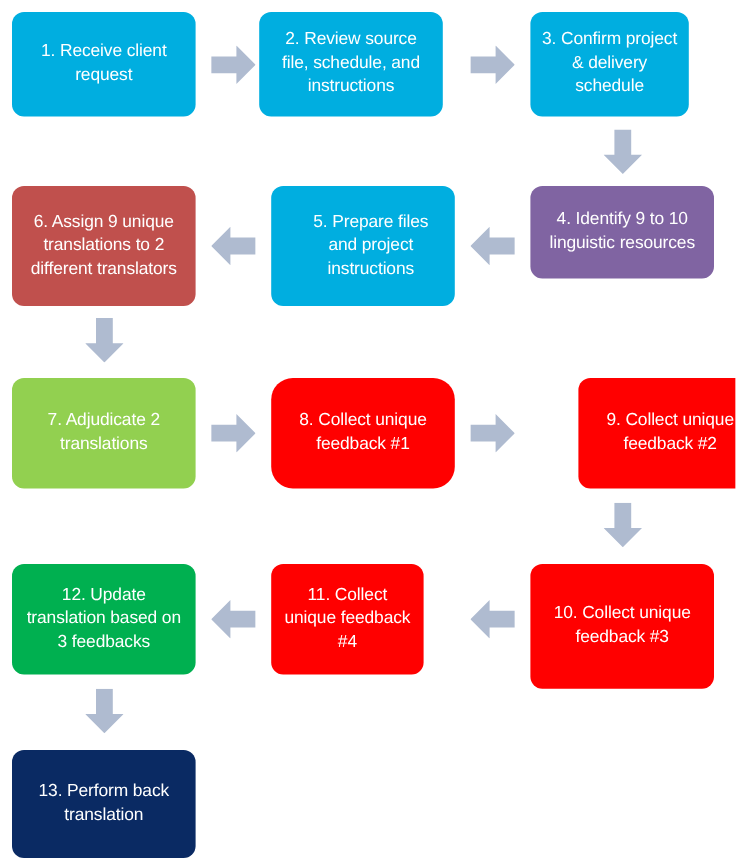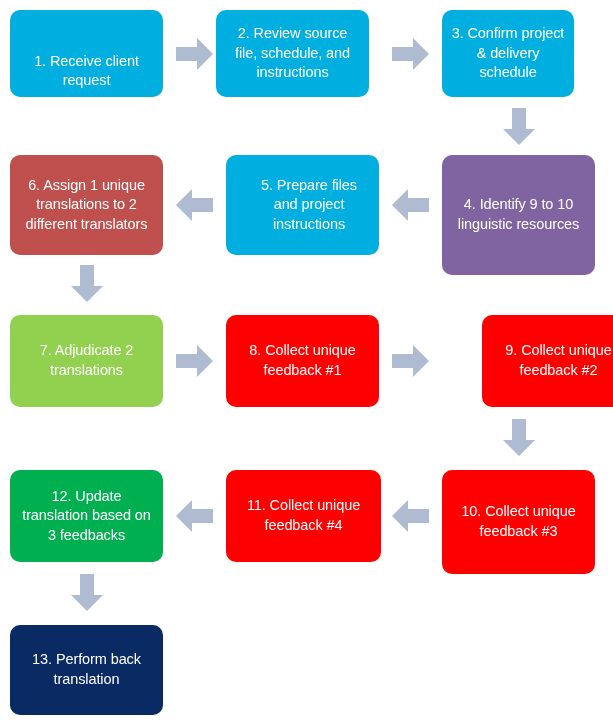--- a/index.html
+++ b/index.html
@@ -45,21 +45,21 @@
     display: block;
     width: 100%;
     height: 100%;
   }
 </style>
 </head>
 <body>
 
 <div id="canvas">
 
-  <div class="node" style="left:10px; top:10px; width:153px; height:87px; background:#00AEE0;align-items:flex-end;">
+  <div class="node" style="left:10px; top:10px; width:153px; height:87px; background:#00AEE0;">
     <span class="node-label">1. Receive client request</span>
   </div>
 
   <div class="arrow" style="left:176px; top:38px; width:37px; height:32px;">
     <svg viewBox="0 0 37 32" preserveAspectRatio="none" aria-hidden="true">
       <polygon points="0,9 21,9 21,0 37,16 21,32 21,23 0,23" fill="#AFBBD0"></polygon>
     </svg>
   </div>
 
   <div class="node" style="left:216px; top:10px; width:153px; height:87px; background:#00AEE0;">
@@ -76,60 +76,60 @@
     <span class="node-label">3. Confirm project &amp; delivery schedule</span>
   </div>
 
   <div class="arrow" style="left:503px; top:108px; width:32px; height:37px;">
     <svg viewBox="0 0 32 37" preserveAspectRatio="none" aria-hidden="true">
       <polygon points="9,0 23,0 23,21 32,21 16,37 0,21 9,21" fill="#AFBBD0"></polygon>
     </svg>
   </div>
 
   <div class="node" style="left:10px; top:155px; width:153px; height:100px; background:#C0504D;">
-    <span class="node-label">6. Assign 1 unique translations to 2 different translators</span>
+    <span class="node-label">6. Assign 9 unique translations to 2 different translators</span>
   </div>
 
   <div class="arrow" style="left:176px; top:189px; width:37px; height:32px;">
     <svg viewBox="0 0 37 32" preserveAspectRatio="none" aria-hidden="true">
       <polygon points="37,9 16,9 16,0 0,16 16,32 16,23 37,23" fill="#AFBBD0"></polygon>
     </svg>
   </div>
 
   <div class="node" style="left:226px; top:155px; width:153px; height:100px; background:#00AEE0;padding-left:22px;">
     <span class="node-label">5. Prepare files and project instructions</span>
   </div>
 
   <div class="arrow" style="left:392px; top:189px; width:37px; height:32px;">
     <svg viewBox="0 0 37 32" preserveAspectRatio="none" aria-hidden="true">
       <polygon points="37,9 16,9 16,0 0,16 16,32 16,23 37,23" fill="#AFBBD0"></polygon>
     </svg>
   </div>
 
-  <div class="node" style="left:442px; top:155px; width:153px; height:120px; background:#8064A2;">
+  <div class="node" style="left:442px; top:155px; width:153px; height:77px; background:#8064A2;">
     <span class="node-label">4. Identify 9 to 10 linguistic resources</span>
   </div>
 
   <div class="arrow" style="left:71px; top:265px; width:32px; height:37px;">
     <svg viewBox="0 0 32 37" preserveAspectRatio="none" aria-hidden="true">
       <polygon points="9,0 23,0 23,21 32,21 16,37 0,21 9,21" fill="#AFBBD0"></polygon>
     </svg>
   </div>
 
   <div class="node" style="left:10px; top:315px; width:153px; height:92px; background:#92D050;">
     <span class="node-label">7. Adjudicate 2 translations</span>
   </div>
 
   <div class="arrow" style="left:176px; top:345px; width:37px; height:32px;">
     <svg viewBox="0 0 37 32" preserveAspectRatio="none" aria-hidden="true">
       <polygon points="0,9 21,9 21,0 37,16 21,32 21,23 0,23" fill="#AFBBD0"></polygon>
     </svg>
   </div>
 
-  <div class="node" style="left:226px; top:315px; width:153px; height:92px; background:#FF0000;">
+  <div class="node" style="left:226px; top:315px; width:153px; height:92px; background:#FF0000;border-radius:18px;">
     <span class="node-label">8. Collect unique feedback #1</span>
   </div>
 
   <div class="arrow" style="left:392px; top:345px; width:37px; height:32px;">
     <svg viewBox="0 0 37 32" preserveAspectRatio="none" aria-hidden="true">
       <polygon points="0,9 21,9 21,0 37,16 21,32 21,23 0,23" fill="#AFBBD0"></polygon>
     </svg>
   </div>
 
   <div class="node" style="left:442px; top:315px; width:153px; height:92px; background:#FF0000;margin-left:40px;">
@@ -145,21 +145,21 @@
   <div class="node" style="left:10px; top:470px; width:153px; height:92px; background:#00B050;">
     <span class="node-label">12. Update translation based on 3 feedbacks</span>
   </div>
 
   <div class="arrow" style="left:176px; top:500px; width:37px; height:32px;">
     <svg viewBox="0 0 37 32" preserveAspectRatio="none" aria-hidden="true">
       <polygon points="37,9 16,9 16,0 0,16 16,32 16,23 37,23" fill="#AFBBD0"></polygon>
     </svg>
   </div>
 
-  <div class="node" style="left:226px; top:470px; width:155px; height:92px; background:#FF0000;">
+  <div class="node" style="left:226px; top:470px; width:127px; height:92px; background:#FF0000;">
     <span class="node-label">11. Collect unique feedback #4</span>
   </div>
 
   <div class="arrow" style="left:392px; top:500px; width:37px; height:32px;">
     <svg viewBox="0 0 37 32" preserveAspectRatio="none" aria-hidden="true">
       <polygon points="37,9 16,9 16,0 0,16 16,32 16,23 37,23" fill="#AFBBD0"></polygon>
     </svg>
   </div>
 
   <div class="node" style="left:442px; top:470px; width:153px; height:104px; background:#FF0000;">

